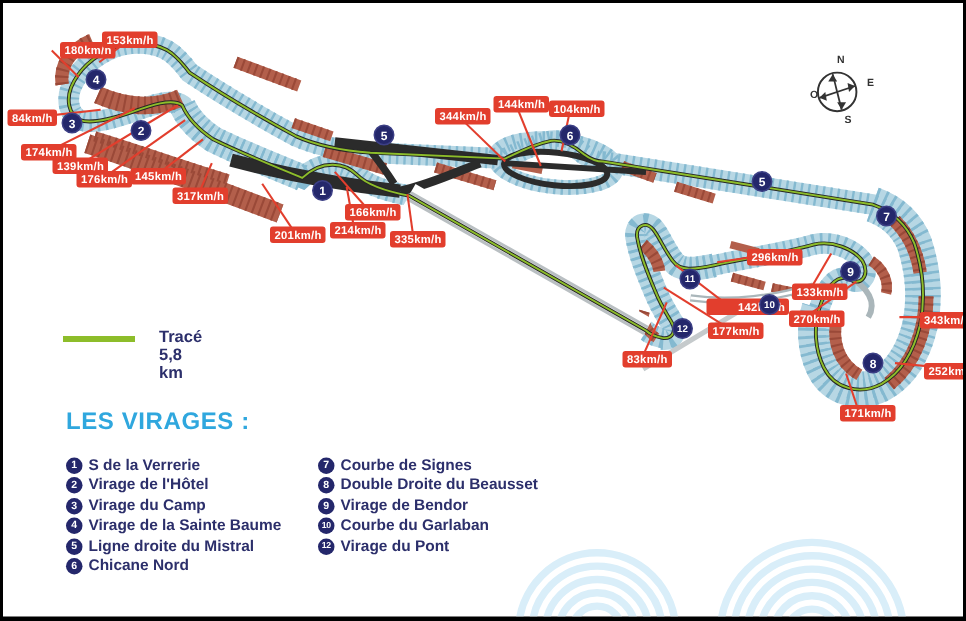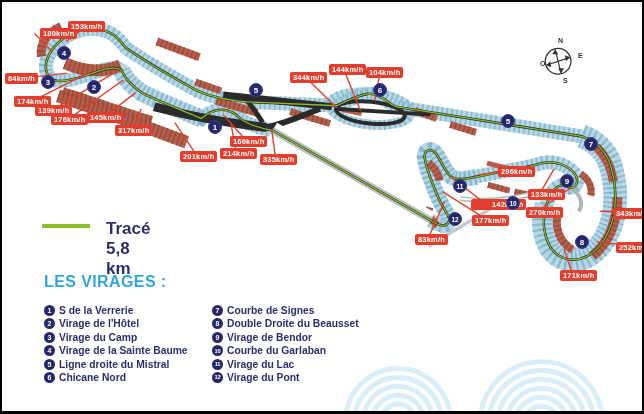--- a/index.html
+++ b/index.html
@@ -24,21 +24,21 @@
     background:#24276b;color:#fff;display:flex;align-items:center;justify-content:center;
     font-size:8px;font-weight:bold;transform:translate(-50%,-50%);
     border:1px solid #3c3f85;
   }
   .turn-badge.two{font-size:6.5px;}
   .compass-letter{
     position:absolute;z-index:2;font-size:7px;font-weight:bold;color:#333;
   }
   .legend{position:absolute;z-index:4;}
   .legend-line{position:absolute;left:40px;top:222px;width:48px;height:4px;background:#8dbd2a;}
-  .legend-label{position:absolute;left:104px;top:217px;font-size:17px;font-weight:bold;color:#2c2f6b;}
+  .legend-label{position:absolute;left:104px;top:217px;font-size:11px;font-weight:bold;color:#2c2f6b;}
   .virages{position:absolute;left:42px;top:271px;z-index:4;width:420px;}
   .virages-heading{font-size:16px;font-weight:bold;color:#2fa7de;letter-spacing:.4px;margin:0 0 14px 0;}
   .virages-cols{display:flex;}
   .vcol{width:168px;}
   .vcol.second{margin-left:0;width:220px;}
   .corner-item{display:flex;align-items:flex-start;height:13.4px;white-space:nowrap;}
   .corner-num{
     flex:0 0 11px;width:11px;height:11px;border-radius:50%;background:#24276b;color:#fff;
     display:flex;align-items:center;justify-content:center;font-size:7px;font-weight:bold;margin-right:4px;
   }
@@ -285,24 +285,20 @@
           </div>
           <div class="corner-item">
             <span class="corner-num">9</span>
             <span class="corner-name">Virage de Bendor</span>
           </div>
           <div class="corner-item">
             <span class="corner-num two">10</span>
             <span class="corner-name">Courbe du Garlaban</span>
           </div>
           <div class="corner-item">
-            <span class="corner-num two">11</span>
-            <span class="corner-name">Virage du Lac</span>
-          </div>
-          <div class="corner-item">
             <span class="corner-num two">12</span>
             <span class="corner-name">Virage du Pont</span>
           </div>
         </div>
     </div>
   </div>
 
 </div>
 
 </body></html>

